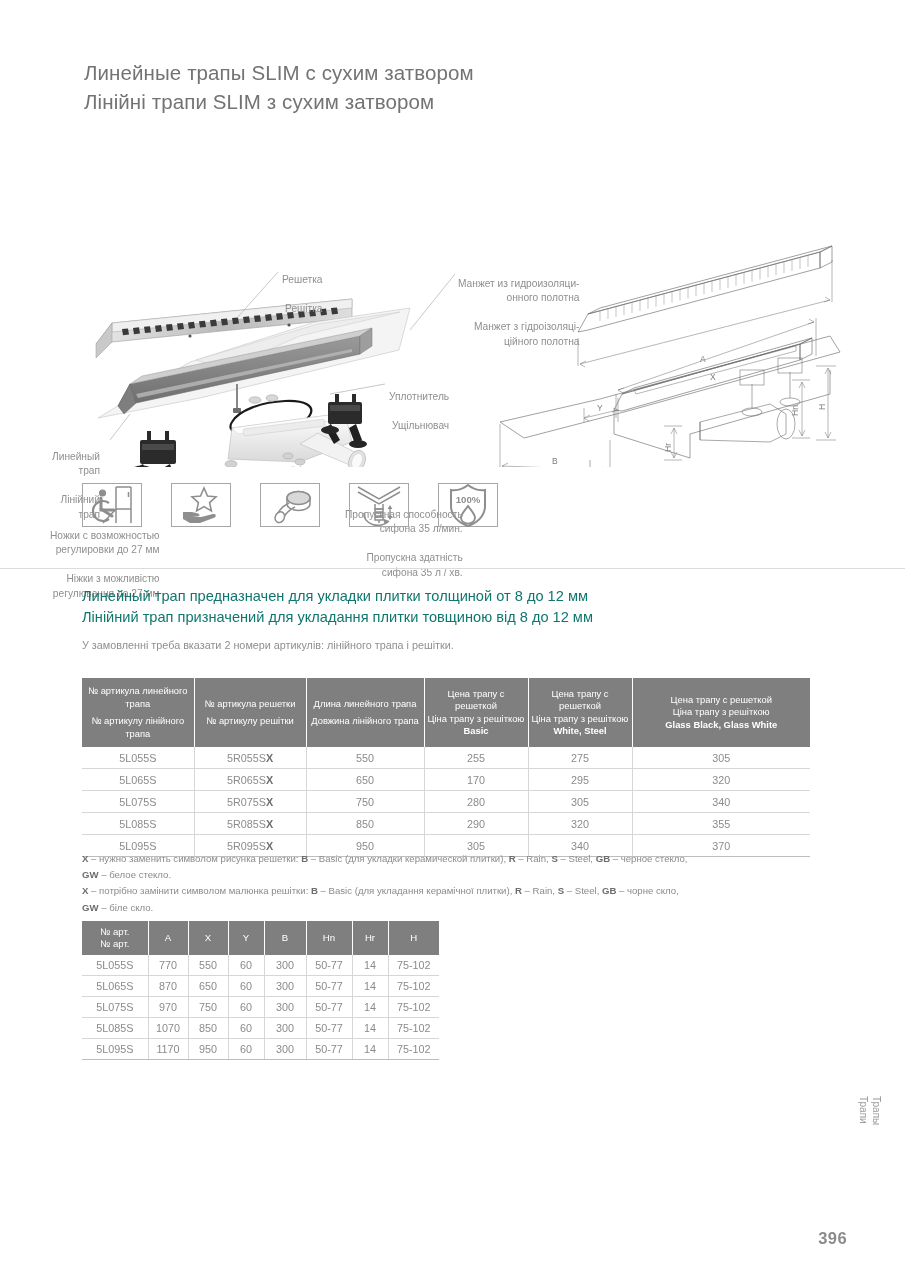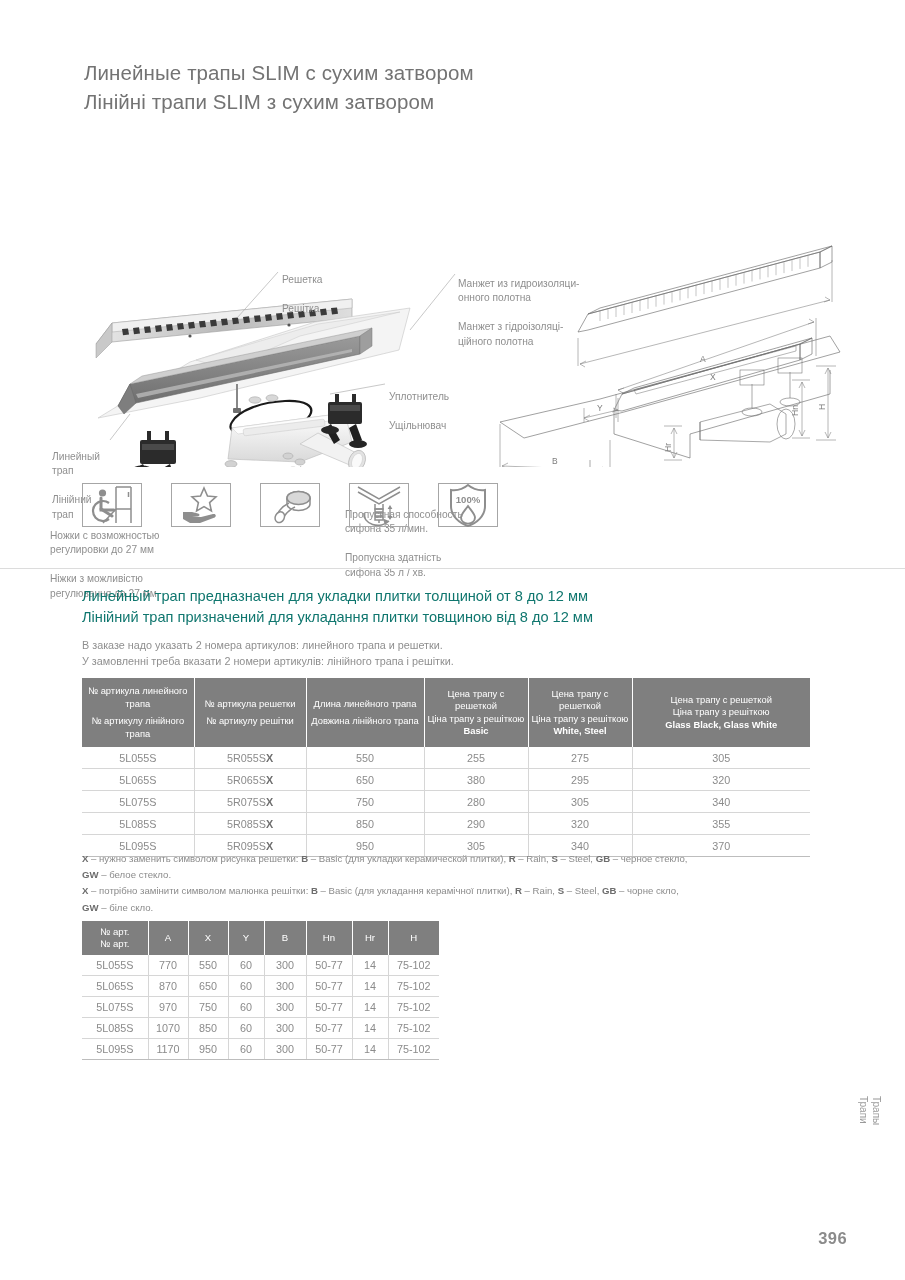--- a/index.html
+++ b/index.html
@@ -41,20 +41,21 @@
     height: 345px;
   }
   .illustration svg { display: block; }
 
   .callout {
     position: absolute;
     font-size: 10.2px;
     line-height: 14.6px;
     color: #8f8f8f;
     white-space: pre-line;
+    text-align: right;
   }
   .cl-grating  { left: 282px; top: 136px; }
   .cl-cuff     { left: 458px; top: 140px; }
   .cl-seal     { left: 389px; top: 253px; }
   .cl-drain    { left: 52px;  top: 313px; }
   .cl-legs     { left: 50px;  top: 392px; }
   .cl-flow     { left: 345px; top: 371px; }
 
   
   .icon-row {
@@ -581,21 +582,20 @@
     </svg>
   </div>
 </div>
 
 <div class="divider"></div>
 
 <div class="intro">
   <div class="big">Линейный трап предназначен для укладки плитки толщиной от 8 до 12 мм</div>
   <div class="big">Лінійний трап призначений для укладання плитки товщиною від 8 до 12 мм</div>
   <div class="small">
-    <div>В заказе надо указать 2 номера артикулов: линейного трапа и решетки.</div>
     <div>У замовленні треба вказати 2 номери артикулів: лінійного трапа і решітки.</div>
   </div>
 </div>
 
 <table class="price-table">
   <colgroup>
     <col style="width:112px">
       <col style="width:112px">
       <col style="width:118px">
     <col style="width:104px">
@@ -652,21 +652,21 @@
       <td><span>5R055S</span><b>X</b></td>
       <td>550</td>
       <td>255</td>
       <td>275</td>
       <td>305</td>
     </tr>
     <tr>
       <td>5L065S</td>
       <td><span>5R065S</span><b>X</b></td>
       <td>650</td>
-      <td>380</td>
+      <td>170</td>
       <td>295</td>
       <td>320</td>
     </tr>
     <tr>
       <td>5L075S</td>
       <td><span>5R075S</span><b>X</b></td>
       <td>750</td>
       <td>280</td>
       <td>305</td>
       <td>340</td>

